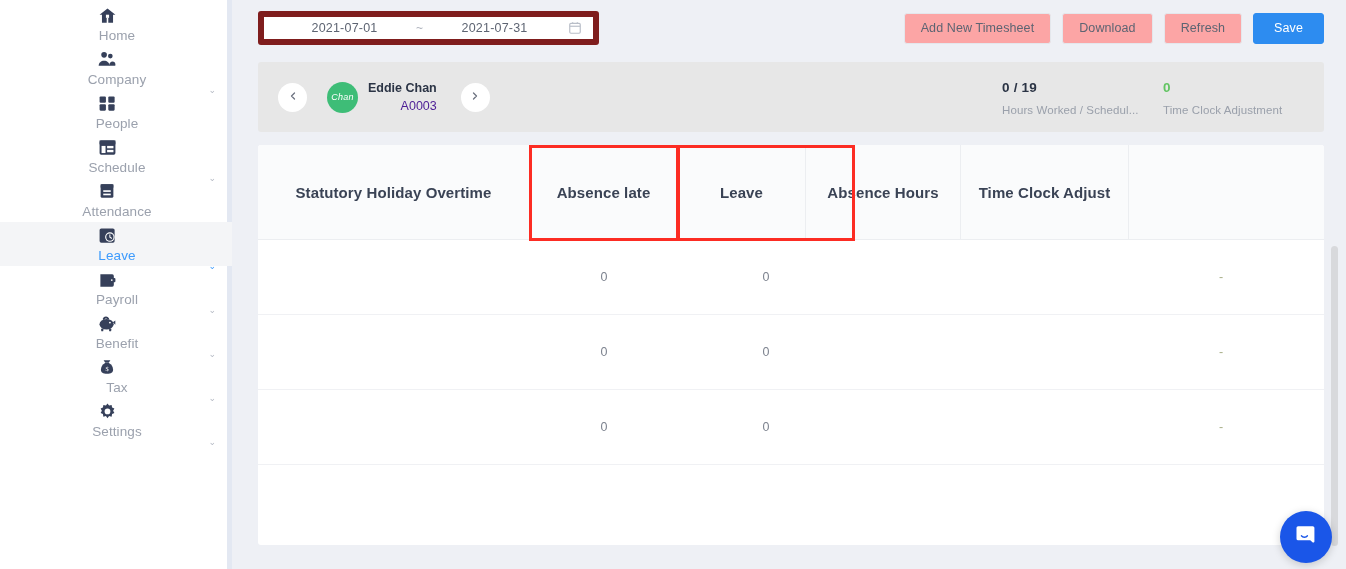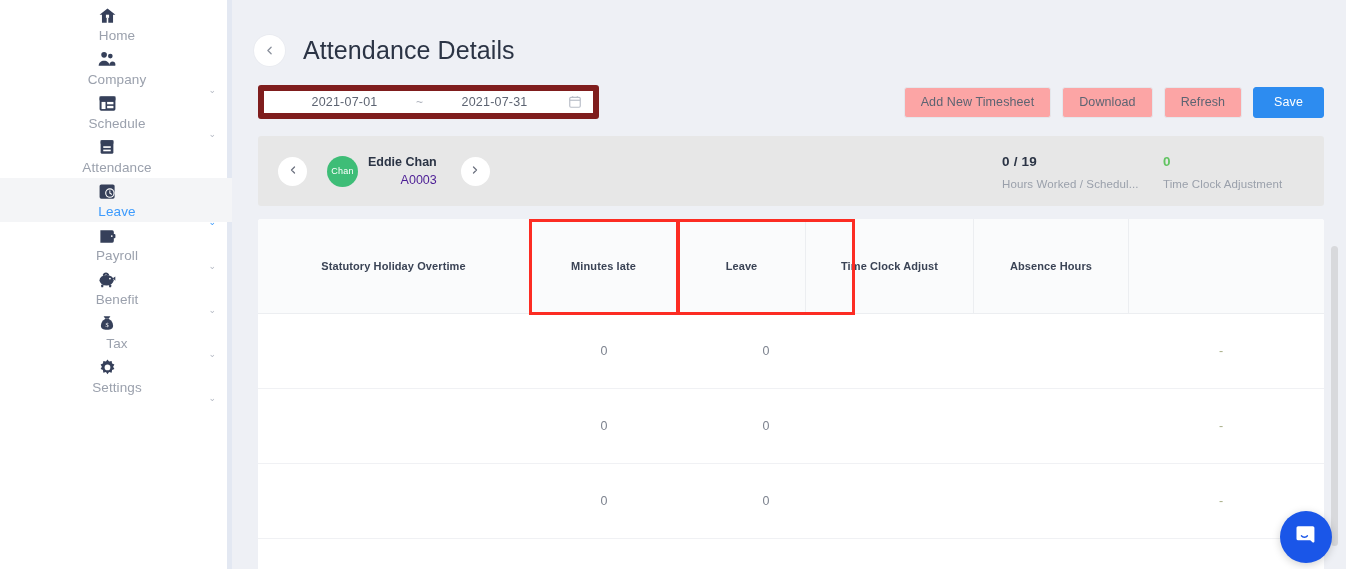--- a/index.html
+++ b/index.html
@@ -152,20 +152,21 @@
     cursor: pointer; flex: 0 0 29px;
   }
   .avatar {
     width: 31px; height: 31px; border-radius: 50%;
     background: #3ebd77;
     color: #ffffff;
     font-size: 9px;
     display: flex; align-items: center; justify-content: center;
     margin-left: 20px; flex: 0 0 31px;
     letter-spacing: .2px;
+    font-style: italic;
   }
   .emp-name-wrap { margin-left: 10px; line-height: 1.45; }
   .emp-name { font-size: 12.5px; color: #2b3445; font-weight: bold; }
   .emp-id { font-size: 12.5px; color: #4c1d95; font-weight: normal; text-align: right; }
   .emp-next { margin-left: 24px; }
   .ot-block {
     margin-left: 38px;
     font-size: 12.5px;
     color: #8b8f98;
     line-height: 1.55;
@@ -201,21 +202,21 @@
     overflow: hidden;
   }
   .thead {
     display: flex;
     height: 95px;
     background: #fafbfc;
     border-bottom: 1px solid #eceef1;
   }
   .th {
     display: flex; align-items: center; justify-content: center;
-    font-size: 11px;
+    font-size: 15px;
     color: #3a4355;
     font-weight: bold;
     border-right: 1px solid #eceef1;
     overflow: hidden;
     white-space: nowrap;
     letter-spacing: .1px;
     flex: 0 0 auto;
     cursor: pointer;
     text-align: right;
   }
@@ -290,20 +291,31 @@
             <path d="M2 20c0-3.6 2.9-6 6.5-6s6.5 2.4 6.5 6z"></path>
             <path d="M14.5 20c0-2.9 1.9-5 4.2-5 2 0 3.3 1.3 3.3 3.2V20z"></path>
           </svg>
         </span>
         <span class="nav-label">Company</span>
         <span class="nav-chev">⌄</span>
       </div>
       <div class="nav-item">
         <span class="nav-icon">
           <svg width="19" height="19" viewBox="0 0 24 24" fill="currentColor">
+            <rect x="2" y="3" width="8" height="8" rx="1.3"></rect>
+            <rect x="13" y="3" width="8" height="8" rx="1.3"></rect>
+            <rect x="2" y="13" width="8" height="8" rx="1.3"></rect>
+            <rect x="13" y="13" width="8" height="8" rx="1.3"></rect>
+          </svg>
+        </span>
+        <span class="nav-label">People</span>
+      </div>
+      <div class="nav-item">
+        <span class="nav-icon">
+          <svg width="19" height="19" viewBox="0 0 24 24" fill="currentColor">
             <rect x="2" y="3" width="20" height="18" rx="2"></rect>
             <rect x="2" y="3" width="20" height="5" fill="currentColor"></rect>
             <rect x="4.5" y="10" width="5" height="9" fill="#fff"></rect>
             <rect x="11.5" y="10" width="8" height="3" fill="#fff"></rect>
             <rect x="11.5" y="15" width="8" height="3" fill="#fff"></rect>
           </svg>
         </span>
         <span class="nav-label">Schedule</span>
         <span class="nav-chev">⌄</span>
       </div>
@@ -374,30 +386,20 @@
             <circle cx="12" cy="11.9" r="3.6" fill="#fff"></circle>
           </svg>
         </span>
         <span class="nav-label">Settings</span>
         <span class="nav-chev">⌄</span>
       </div>
     </nav>
 
   <section class="main">
 
-    <div class="page-head">
-      <div class="back-btn">
-        <span>
-          <svg width="13" height="13" viewBox="0 0 24 24" fill="none" stroke="#8a909c" stroke-width="2.4" stroke-linecap="round" stroke-linejoin="round">
-              <polyline points="15 18 9 12 15 6"></polyline>
-            </svg>
-        </span>
-      </div>
-      <h1 class="page-title">Attendance Details</h1>
-    </div>
 
     <div class="toolbar">
       <div class="date-range">
         <span class="date-val">2021-07-01</span>
         <span class="date-sep">~</span>
         <span class="date-val">2021-07-31</span>
         <span class="cal-icon">
           <svg width="14" height="14" viewBox="0 0 24 24" fill="none" stroke="currentColor" stroke-width="2">
               <rect x="3" y="4" width="18" height="17" rx="2"></rect>
               <line x1="3" y1="9" x2="21" y2="9"></line>
@@ -441,24 +443,24 @@
       </div>
       <div class="stat stat-adj">
         <div class="stat-value green">0</div>
         <div class="stat-label">Time Clock Adjustment</div>
       </div>
     </div>
 
     <div class="table-wrap">
       <div class="thead" id="table-head">
           <div class="th" style="width: 272px;">Statutory Holiday Overtime</div>
-          <div class="th" style="width: 148px;">Minutes late</div>
+          <div class="th" style="width: 148px;">Absence late</div>
           <div class="th" style="width: 128px;">Leave</div>
+          <div class="th" style="width: 155px;">Absence Hours</div>
           <div class="th" style="width: 168px;">Time Clock Adjust</div>
-          <div class="th" style="width: 155px;">Absence Hours</div>
         </div>
       <div id="table-body">
           <div class="tbody-row">
             <div class="td" style="width: 272px;"></div>
             <div class="td" style="width: 148px;">0</div>
             <div class="td" style="width: 176px;">0</div>
             <div class="td" style="width: 128px;"></div>
             <div class="td" style="width: 155px;"></div>
             <div class="td dash" style="width: 168px;">-</div>
           </div>

